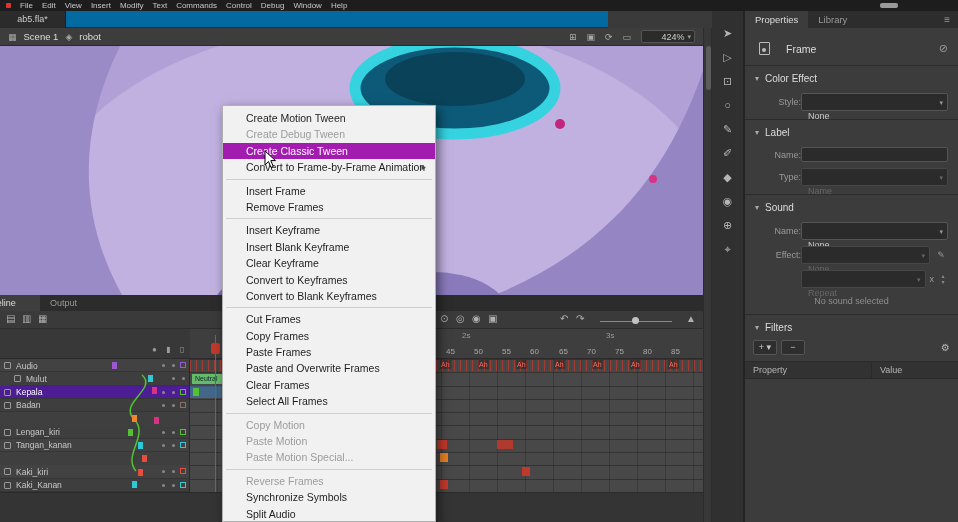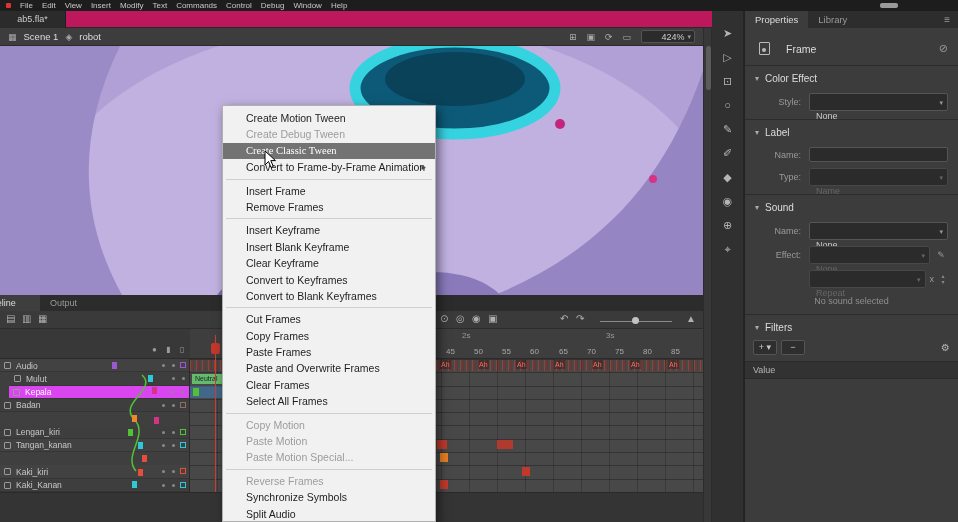--- a/index.html
+++ b/index.html
@@ -7,21 +7,21 @@
   #app{position:relative;width:958px;height:522px;background:#3a3a3a;overflow:hidden;color:#ccc;}
 
   
   #menubar{position:absolute;left:0;top:0;width:958px;height:11px;background:#1d1d1d;display:flex;align-items:center;gap:9px;padding-left:6px;font-size:8px;color:#c8c8c8;z-index:10;}
   #menubar .appdot{width:5px;height:5px;background:#d33;border-radius:1px;flex:0 0 auto;}
   #menubar .mitem{cursor:default;}
   #menubar .mb-right{margin-left:auto;margin-right:60px;display:flex;gap:6px;align-items:center;}
   #menubar .mb-right i{display:block;width:18px;height:5px;background:#9a9a9a;border-radius:2px;}
 
   
-  #doctabbar{position:absolute;left:0;top:11px;width:712px;height:17px;background:#be185d;border-bottom:1px solid #2a2a2a;}
+  #doctabbar{position:absolute;left:0;top:11px;width:608px;height:17px;background:#0369a1;border-bottom:1px solid #2a2a2a;}
   #doctab{position:absolute;left:0;top:0;width:66px;height:17px;background:#2b2b2b;color:#ccc;font-size:9px;line-height:17px;text-align:center;border-right:1px solid #1f1f1f;}
 
   
   #editbar{position:absolute;left:0;top:28px;width:703px;height:18px;background:#3d3d3d;border-bottom:1px solid #2a2a2a;display:flex;align-items:center;font-size:9.5px;gap:7px;padding:0 8px;}
   #editbar .ic{color:#a8a8a8;font-size:9px;}
   #editbar .crumb{color:#ddd;}
   #editbar .right{margin-left:auto;display:flex;align-items:center;gap:10px;}
   #zoombox{width:54px;height:13px;background:#2b2b2b;border:1px solid #555;border-radius:2px;font-size:9px;color:#ccc;display:flex;align-items:center;justify-content:flex-end;padding:0 3px;gap:3px;}
   #zoombox .caret{font-size:7px;color:#999;}
 
@@ -47,21 +47,21 @@
   #tl-slider{position:absolute;left:600px;top:10px;width:72px;height:1px;background:#8a8a8a;}
   #tl-knob{position:absolute;left:632px;top:6px;width:7px;height:7px;border-radius:50%;background:#c2c2c2;}
   #tl-colhead{position:absolute;left:0;top:34px;width:190px;height:30px;background:#383838;border-bottom:1px solid #2a2a2a;}
   #tl-colhead .ch{position:absolute;top:16px;font-size:8px;color:#9a9a9a;}
   #tl-ruler{position:absolute;left:190px;top:34px;width:513px;height:30px;background:#3e3e3e;border-bottom:1px solid #2a2a2a;overflow:hidden;}
   #tl-ruler .sec{position:absolute;top:2px;font-size:8px;color:#9a9a9a;}
   #tl-ruler .fnum{position:absolute;bottom:2px;font-size:8px;color:#a8a8a8;}
   #tl-layers{position:absolute;left:0;top:64px;width:190px;height:133px;background:#3f3f3f;border-right:1px solid #2a2a2a;overflow:hidden;}
   .lrow{position:absolute;left:0;width:190px;height:13.3px;background:#424242;border-bottom:1px solid #353535;font-size:8.5px;color:#c8c8c8;}
   .lrow.alt{background:#3e3e3e;}
-  .lrow.selected{background:#d946ef;color:#fff;margin-left:9px;}
+  .lrow.selected{background:#4c1d95;color:#fff;}
   .lrow .licon{position:absolute;left:4px;top:3px;width:7px;height:7px;border:1px solid #9a9a9a;border-radius:1px;}
   .lrow .lname{position:absolute;left:16px;top:1.5px;white-space:nowrap;}
   .lrow .dot{position:absolute;top:5px;width:3px;height:3px;border-radius:50%;background:#8a8a8a;}
   .lrow .chip{position:absolute;left:180px;top:3px;width:6px;height:6px;border:1px solid #888;background:transparent;}
   #tl-frames{position:absolute;left:190px;top:64px;width:513px;height:133px;overflow:hidden;
     background:
       repeating-linear-gradient(90deg, transparent 0 27px, rgba(0,0,0,.20) 27px 28px),
       repeating-linear-gradient(0deg, transparent 0 12.3px, rgba(0,0,0,.28) 12.3px 13.3px),
       #484848;}
   #wave{position:absolute;left:0;top:1px;width:513px;height:11px;opacity:.85;
@@ -70,42 +70,42 @@
   #neutral{position:absolute;left:2px;top:15px;width:32px;height:10px;background:#66bb6a;color:#123;font-size:7px;line-height:10px;padding-left:3px;overflow:hidden;white-space:nowrap;}
   .kmark{position:absolute;}
   #playhead-line{position:absolute;left:215px;top:40px;width:1px;height:157px;background:#d33a2f;z-index:5;}
   #playhead-handle{position:absolute;left:211px;top:48px;width:9px;height:11px;background:#c0392b;border-radius:2px;z-index:5;}
   #tl-bottom{position:absolute;left:0;top:197px;width:703px;height:30px;background:#343434;border-top:1px solid #2a2a2a;}
 
   
   #ctxmenu{position:absolute;left:222px;top:105px;width:214px;bottom:0;background:#f1f1f1;border:1px solid #b0b0b0;box-shadow:3px 4px 10px rgba(0,0,0,.5);padding-top:4px;z-index:50;overflow:hidden;}
   .cm-item{height:16.4px;line-height:16.4px;padding-left:23px;font-size:10.5px;color:#1e1e1e;position:relative;white-space:nowrap;}
   .cm-item.disabled{color:#9c9c9c;}
-  .cm-item.highlighted{background:#737373;color:#fff;font-family:Liberation Serif, serif;}
+  .cm-item.highlighted{background:#a21caf;color:#fff;}
   .cm-sep{height:1px;background:#cfcfcf;margin:3px 3px;}
   .cm-sub{position:absolute;right:9px;top:0;font-size:9px;color:#444;}
 
   #cursor{position:absolute;left:264px;top:150px;z-index:60;}
 
   
   #props{position:absolute;left:744px;top:11px;width:214px;height:511px;background:#3c3c3c;border-left:1px solid #232323;font-size:9px;}
   #props-tabs{position:relative;height:17px;background:#2d2d2d;display:flex;align-items:stretch;}
   .ptab{padding:0 10px;line-height:17px;font-size:9.5px;color:#999;}
   .ptab.active{background:#3c3c3c;color:#ddd;}
   #props-tabs .pmenu{margin-left:auto;color:#9a9a9a;line-height:17px;padding-right:8px;font-size:10px;}
   #frame-head{display:flex;align-items:center;padding:14px 10px 10px 14px;}
   #frame-head .fh-icon{width:11px;height:13px;border:1px solid #bbb;border-radius:1px;position:relative;}
   #frame-head .fh-icon::after{content:"";position:absolute;left:2px;bottom:2px;width:4px;height:4px;border-radius:50%;background:#bbb;}
   #frame-head .fh-label{margin-left:16px;color:#ddd;font-size:10.5px;}
   #frame-head .fh-right{margin-left:auto;color:#9a9a9a;font-size:11px;}
   .sect{border-top:1px solid #2c2c2c;padding:5px 0 2px;}
   .sect-h{display:flex;align-items:center;gap:6px;padding:2px 10px 4px;color:#ddd;font-size:10px;}
   .sect-h .caret{font-size:8px;color:#aaa;}
   .prow{display:flex;align-items:center;margin:5px 10px 6px 0;}
-  .plabel{width:56px;text-align:right;color:#9a9a9a;margin-right:8px;flex:0 0 auto;}
+  .plabel{width:56px;text-align:right;color:#9a9a9a;flex:0 0 auto;}
   .dd{flex:1;height:15px;background:#2b2b2b;border:1px solid #555;border-radius:2px;color:#ccc;line-height:13px;padding:16px 14px 0 6px;position:relative;}
   .dd .caret{position:absolute;right:4px;top:2px;font-size:7px;color:#999;}
   .dd.disabled{color:#666;border-color:#474747;}
   .dd.disabled .caret{color:#666;}
   .tinput{flex:1;height:15px;background:#2b2b2b;border:1px solid #555;border-radius:2px;}
   .rowicon{width:14px;text-align:center;color:#999;margin-left:4px;flex:0 0 auto;font-size:9px;}
   .xlbl{color:#9a9a9a;margin:0 4px;}
   .stepper{width:10px;height:14px;display:flex;flex-direction:column;align-items:center;justify-content:center;color:#888;font-size:6px;line-height:6px;}
   .empty-text{text-align:center;color:#8f8f8f;margin:8px 0 6px;}
   #filters-row{display:flex;align-items:center;padding:3px 8px 6px;}
@@ -451,18 +451,19 @@
       <div class="sect-h">
         <span class="caret">▾</span>
         <span>Filters</span>
       </div>
       <div id="filters-row">
         <span class="fbtn">+ ▾</span>
         <span class="fbtn">−</span>
         <span class="gear">⚙</span>
       </div>
       <div id="ftable-head">
+        <span class="c1">Property</span>
         <span class="c2">Value</span>
       </div>
     </div>
   </div>
 
 </div>
 
 </body></html>

